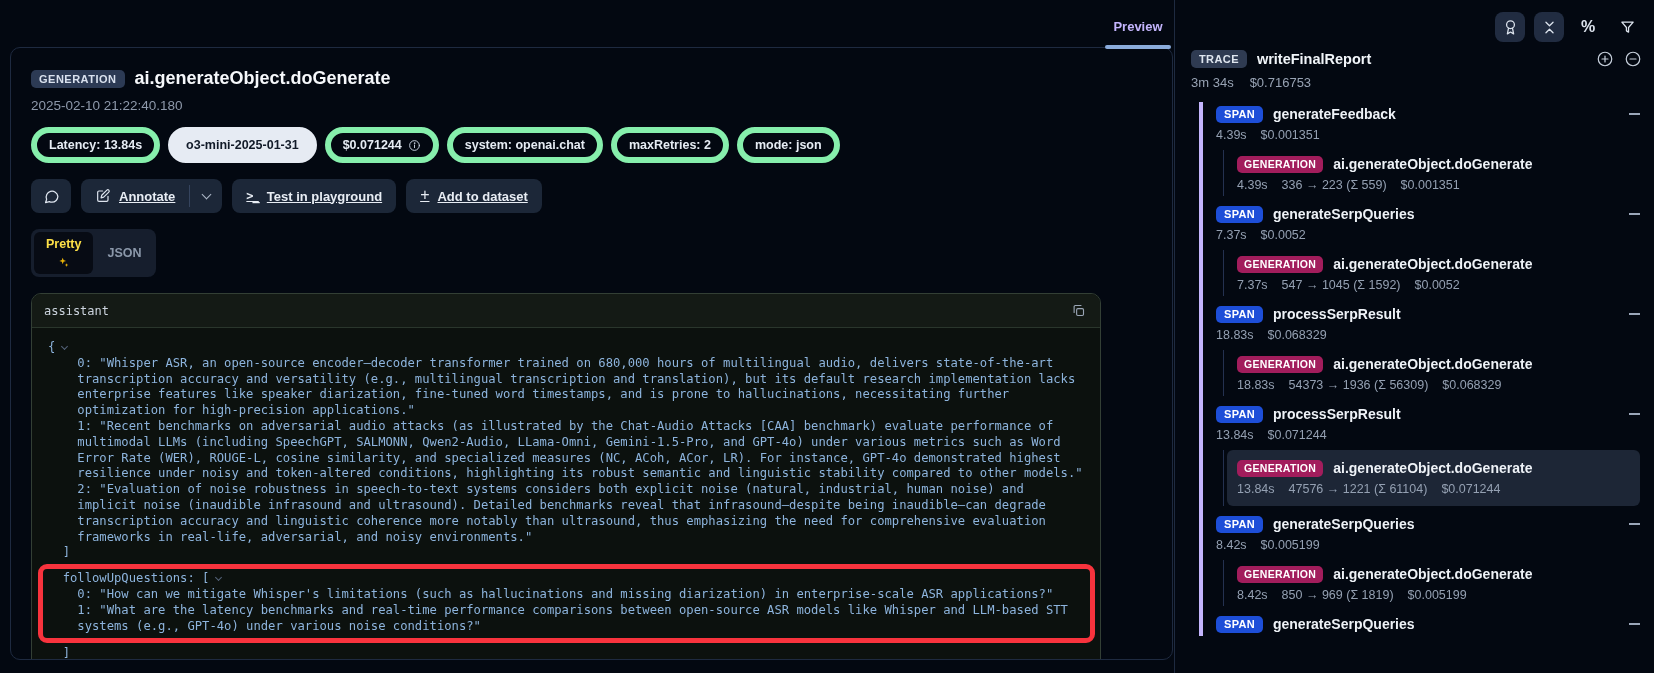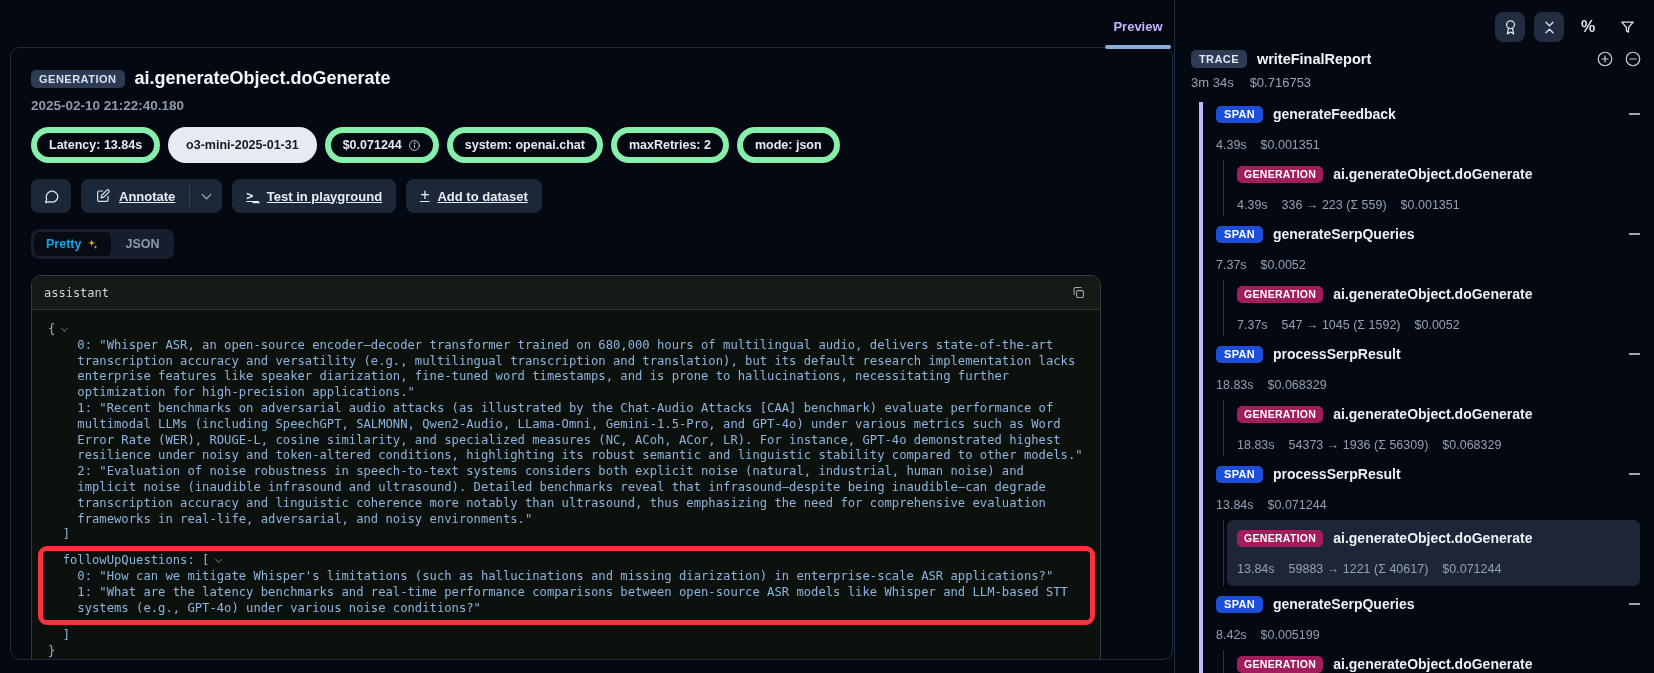--- a/index.html
+++ b/index.html
@@ -30,21 +30,21 @@
     border: 1px solid #1e2a40; border-radius: 10px;
     padding: 20px 0 0 20px; overflow: hidden;
   }
 
   .title-row { display: flex; align-items: center; gap: 10px; }
   .type-badge {
     background: #2c3a54; color: #d9e1ee; font-size: 11px; font-weight: 700;
     letter-spacing: .5px; padding: 3px 8px; border-radius: 5px;
   }
   .obs-title { font-size: 18px; font-weight: 700; color: #f6f8fb; }
-  .timestamp { margin-top: 9px; font-size: 13.5px; color: #8e99ab; font-weight: bold; }
+  .timestamp { margin-top: 9px; font-size: 13.5px; color: #8e99ab; }
 
   .pills-row { margin-top: 14px; display: flex; align-items: center; gap: 8px; }
   .pill {
     display: inline-flex; align-items: center; gap: 6px;
     border: 6px solid #86efac; border-radius: 999px;
     padding: 5px 12px; font-size: 12.5px; font-weight: 600; color: #e6ecf4;
     white-space: nowrap;
   }
   .pill-light { background: #e6ebf3; border-color: #e6ebf3; color: #111a28; }
   .info-ic { color: #c3cddc; }
@@ -67,21 +67,21 @@
   }
   .term-glyph { font-family: "DejaVu Sans Mono", monospace; font-weight: 700; font-size: 12px; letter-spacing: -1px; }
   .plus-glyph { font-size: 16px; font-weight: 500; margin-top: -2px; }
 
   .seg { margin-top: 16px; display: inline-flex; background: #161e2d; border-radius: 8px; padding: 3px; gap: 2px; }
   .seg-tab {
     border: none; cursor: pointer; background: transparent; color: #8b98aa;
     font-size: 12.5px; font-weight: 600; padding: 5px 12px; border-radius: 6px;
     display: inline-flex; align-items: center; gap: 5px; font-family: "Liberation Sans", sans-serif;
   }
-  .seg-tab.active { background: #070b14; color: #0ea5e9; }
+  .seg-tab.active { background: #070b14; color: #fde047; flex-direction: column; }
 
   
   .card {
     margin-top: 16px; width: 1070px;
     border: 1px solid #333f35; border-radius: 10px; background: #0c110e; overflow: hidden;
   }
   .card-header {
     height: 34px; background: #141a15; border-bottom: 1px solid #2a362c;
     display: flex; align-items: center; padding: 0 12px;
     font-family: "DejaVu Sans Mono", monospace; font-size: 12px; color: #ccd4de;
@@ -129,21 +129,21 @@
   .circle-btn { background: transparent; border: none; cursor: pointer; color: #c7d0dc; padding: 0; }
   .trace-meta { margin-top: 7px; display: flex; gap: 16px; font-size: 13px; color: #98a3b4; }
 
   .tree { margin-top: 12px; margin-left: 8px; border-left: 4px solid #c4b5fd; padding-left: 13px; }
   .node { margin-bottom: 6px; }
   .node-head { display: flex; align-items: center; gap: 10px; height: 24px; position: relative; cursor: pointer; }
   .badge-span { background: #1d4ed8; color: #fff; font-size: 11px; letter-spacing: .3px; padding: 2.5px 8px; }
   .badge-gen { background: #a21d5c; color: #fff; font-size: 10.5px; letter-spacing: .3px; padding: 2.5px 7px; }
   .node-title { font-size: 14px; font-weight: 600; color: #eef2f7; white-space: nowrap; }
   .collapse-dash { position: absolute; right: 2px; top: 11px; width: 11px; height: 1.6px; background: #9aa6b8; cursor: pointer; }
-  .node-meta { margin-top: 10px; display: flex; gap: 14px; font-size: 12.5px; color: #94a0b2; height: 18px; align-items: center; }
+  .node-meta { margin-top: 0; display: flex; gap: 14px; font-size: 12.5px; color: #94a0b2; height: 18px; align-items: center; }
   .children { margin: 6px 0 2px 7px; border-left: 1px solid #243150; padding-left: 13px; }
   .gen-block { padding: 2px 0; }
   .gen-block.selected {
     background: #1d2636; border-radius: 6px;
     padding: 6px 10px 8px 10px; margin-left: -10px; margin-right: 2px;
   }
 </style>
 </head>
 <body>
 
@@ -414,21 +414,21 @@
         <span>$0.071244</span>
       </div>
       <div class="children">
         <div class="gen-block selected">
           <div class="node-head">
             <span class="badge badge-gen">GENERATION</span>
             <span class="node-title">ai.generateObject.doGenerate</span>
           </div>
           <div class="node-meta">
             <span>13.84s</span>
-            <span>59883 → 1221 (Σ 40617)</span>
+            <span>47576 → 1221 (Σ 61104)</span>
             <span>$0.071244</span>
           </div>
         </div>
       </div>
     </div>
 
     <div class="node">
       <div class="node-head">
         <span class="badge badge-span">SPAN</span>
         <span class="node-title">generateSerpQueries</span>

